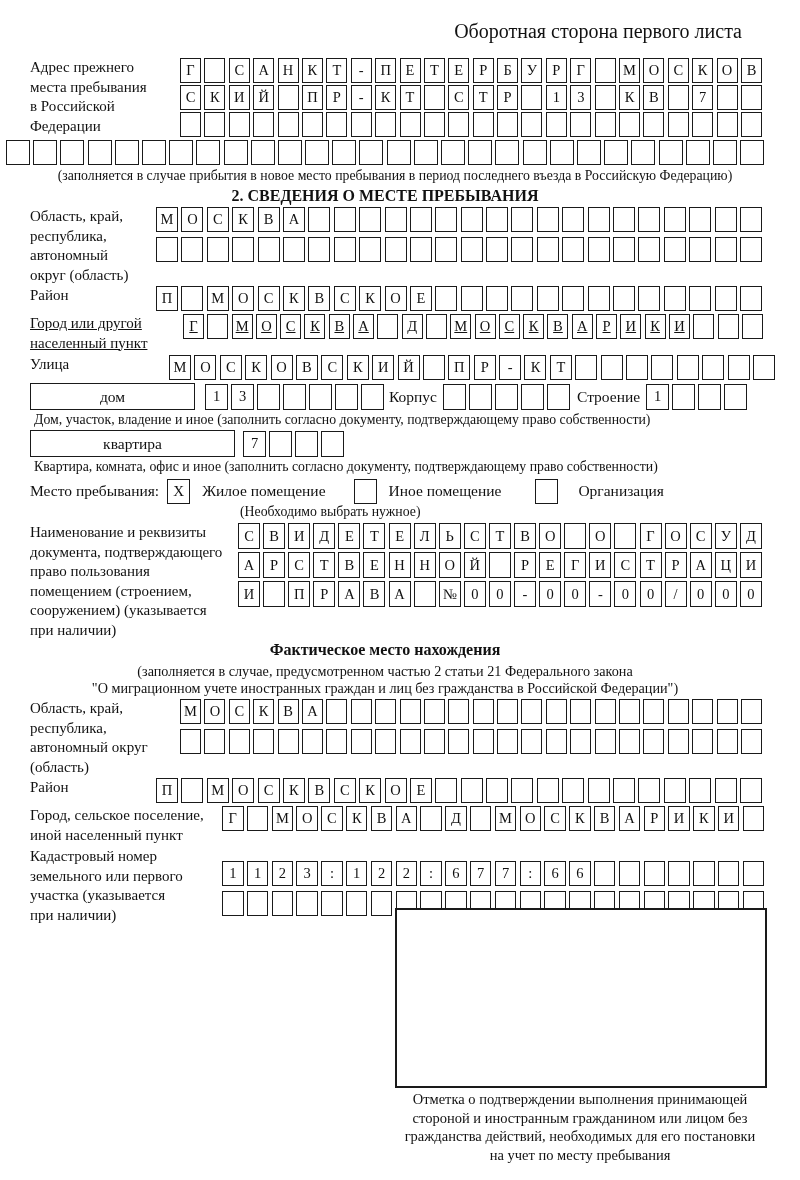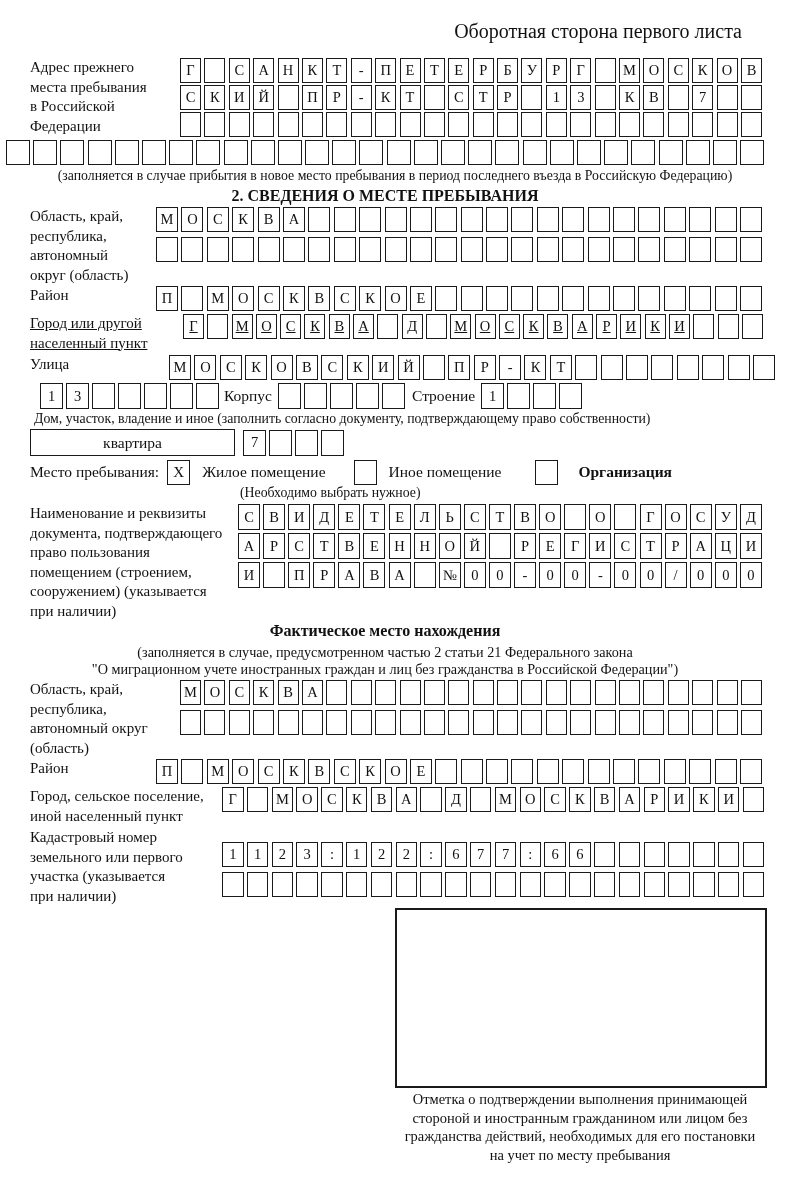--- a/index.html
+++ b/index.html
@@ -307,20 +307,23 @@
         <div class="cell"></div>
         <div class="cell"></div>
         <div class="cell"></div>
         <div class="cell"></div>
         <div class="cell"></div>
         <div class="cell"></div>
       </div>
   </div>
 
   <div class="frow" style="margin-top:3px;align-items:center;">
+    <div class="widebox" style="width:165px;">
+      <span>дом</span>
+    </div>
     <div class="cells cwG" style="margin-left:10px;">
         <div class="cell">1</div>
         <div class="cell">3</div>
         <div class="cell"></div>
         <div class="cell"></div>
         <div class="cell"></div>
         <div class="cell"></div>
         <div class="cell"></div>
       </div>
     <div class="inline-lbl" style="margin:0 6px 0 2px;">Корпус</div>
@@ -345,29 +348,30 @@
     <div class="widebox" style="width:205px;">
       <span>квартира</span>
     </div>
     <div class="cells cwG" style="margin-left:8px;">
         <div class="cell">7</div>
         <div class="cell"></div>
         <div class="cell"></div>
         <div class="cell"></div>
       </div>
   </div>
+  <div class="note" style="margin:2px 0 0 34px;">Квартира, комната, офис и иное (заполнить согласно документу, подтверждающему право собственности)</div>
 
   <div class="frow" style="margin-top:3px;align-items:center;">
     <div class="inline-lbl">Место пребывания:</div>
     <div class="checkbox" style="margin-left:8px;">X</div>
     <div class="inline-lbl" style="margin-left:12px;">Жилое помещение</div>
     <div class="checkbox" style="margin-left:28px;"></div>
     <div class="inline-lbl" style="margin-left:12px;">Иное помещение</div>
     <div class="checkbox" style="margin-left:34px;"></div>
-    <div class="inline-lbl" style="margin-left:20px;font-weight:bold;">Организация</div>
+    <div class="inline-lbl" style="margin-left:20px;">Организация</div>
   </div>
   <div class="note" style="margin-left:240px;">(Необходимо выбрать нужное)</div>
 
   <div class="frow" style="margin-top:3px;">
     <div class="flabel" style="width:208px;">Наименование и реквизиты
 документа, подтверждающего
 право пользования
 помещением (строением,
 сооружением) (указывается
 при наличии)</div>

